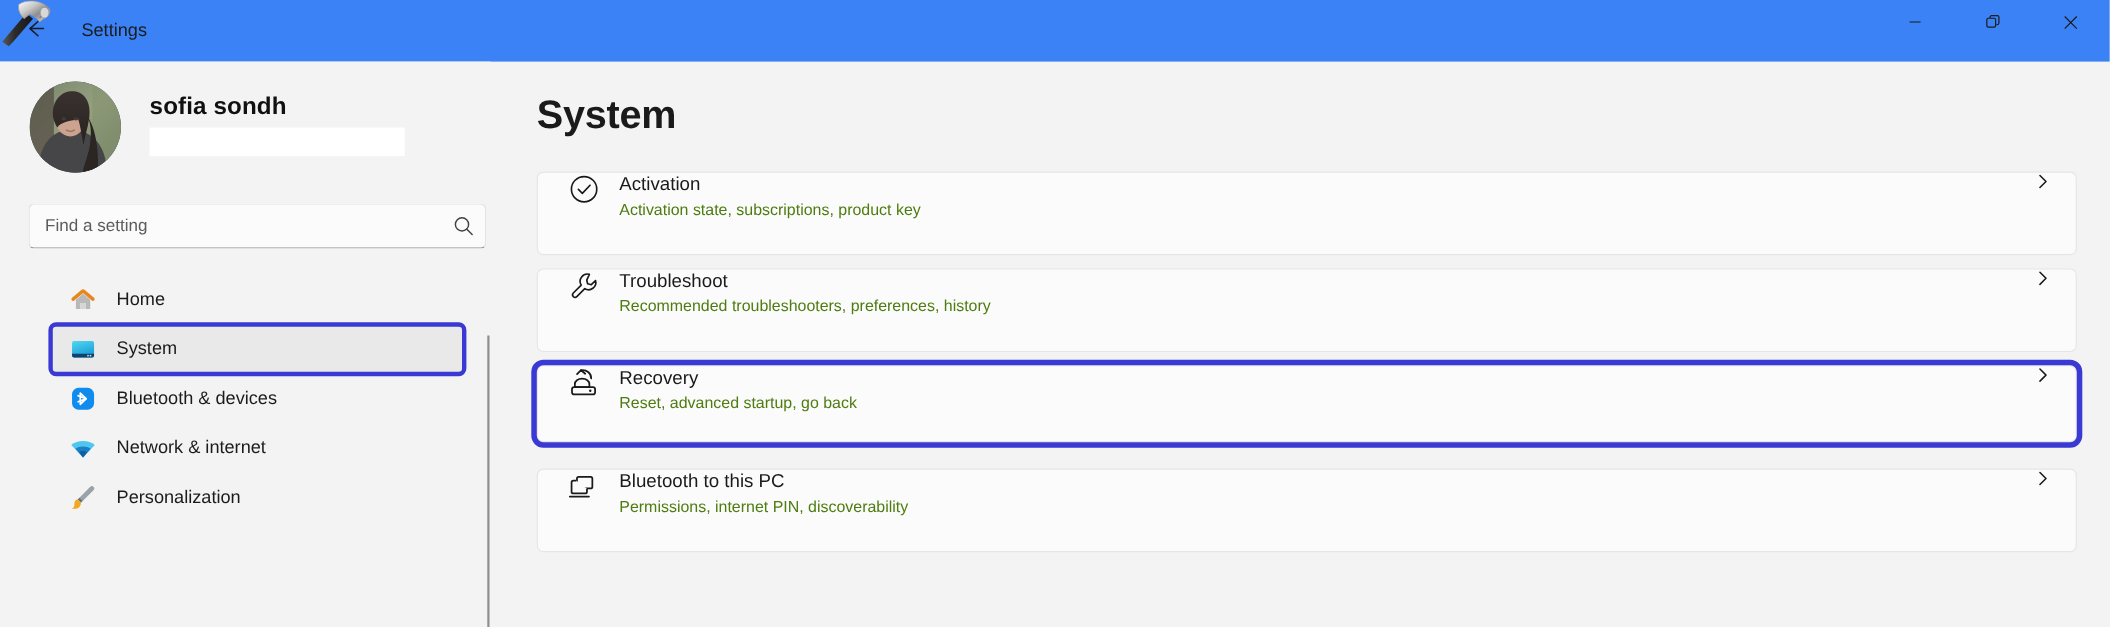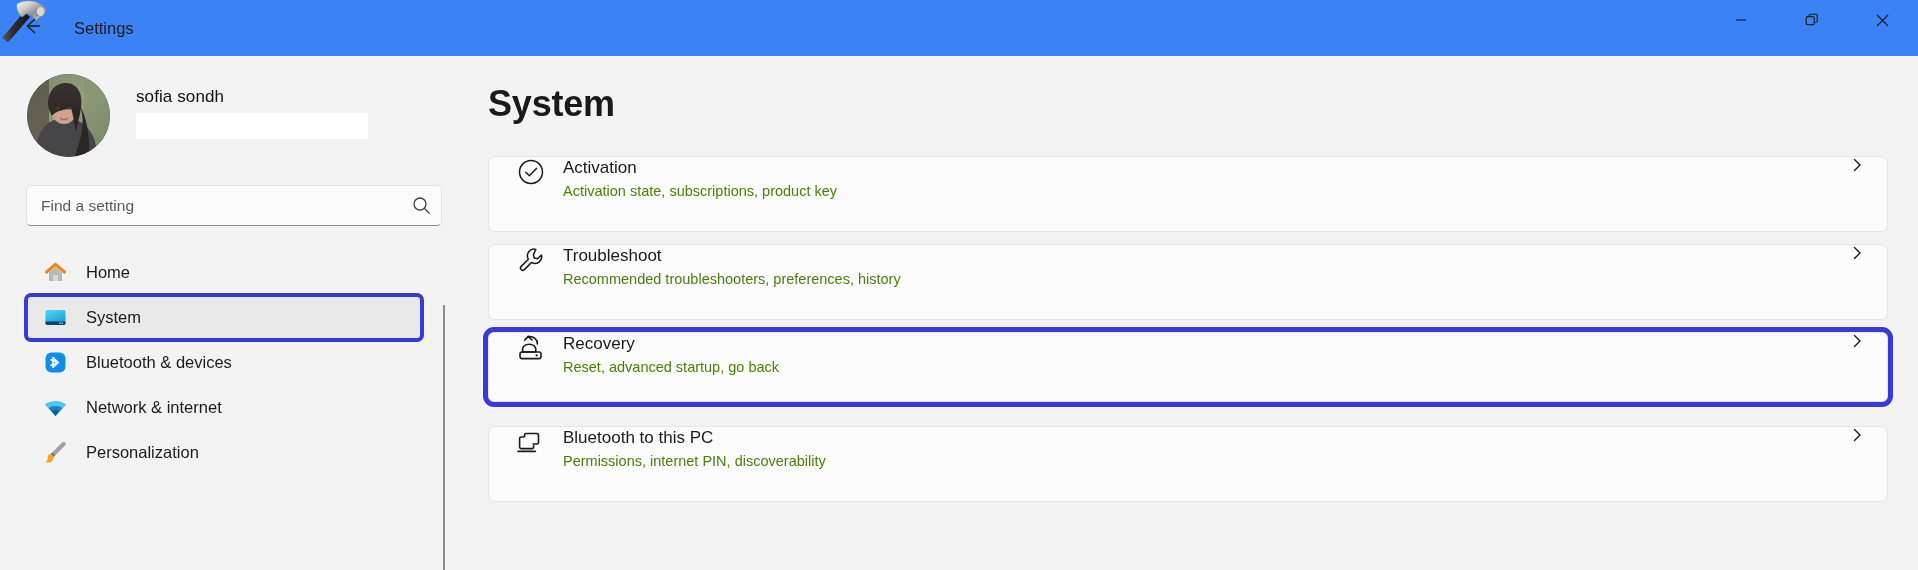--- a/index.html
+++ b/index.html
@@ -108,22 +108,22 @@
   }
   .avatar svg { display: block; width: 100%; height: 100%; }
 
   .profile-text {
     margin-left: 26px;
     position: relative;
     top: -2px;
   }
 
   .profile-name {
-    font-size: 17px;
-    font-weight: normal;
+    font-size: 22px;
+    font-weight: bold;
     color: #101010;
     letter-spacing: .1px;
   }
 
   .profile-redaction {
     margin-top: 6px;
     width: 232px;
     height: 26px;
     background: #ffffff;
   }
@@ -163,20 +163,21 @@
     justify-content: center;
     flex: none;
   }
 
   .nav {
     position: absolute;
     left: 0;
     top: 194px;
     width: 446px;
     bottom: 0;
+    padding-left: 20px;
   }
 
   .nav-item {
     position: relative;
     margin: 0 24px 0 26px;
     height: 45px;
     display: flex;
     align-items: center;
     border-radius: 5px;
     padding-left: 16px;

